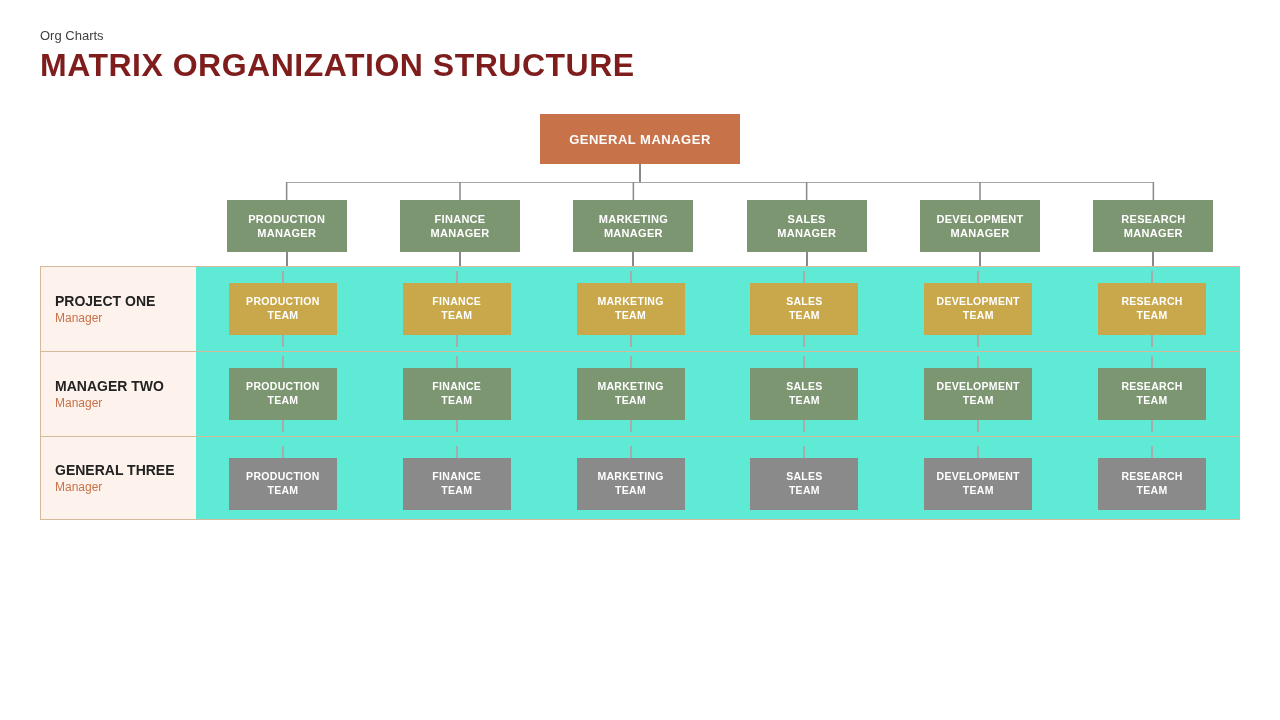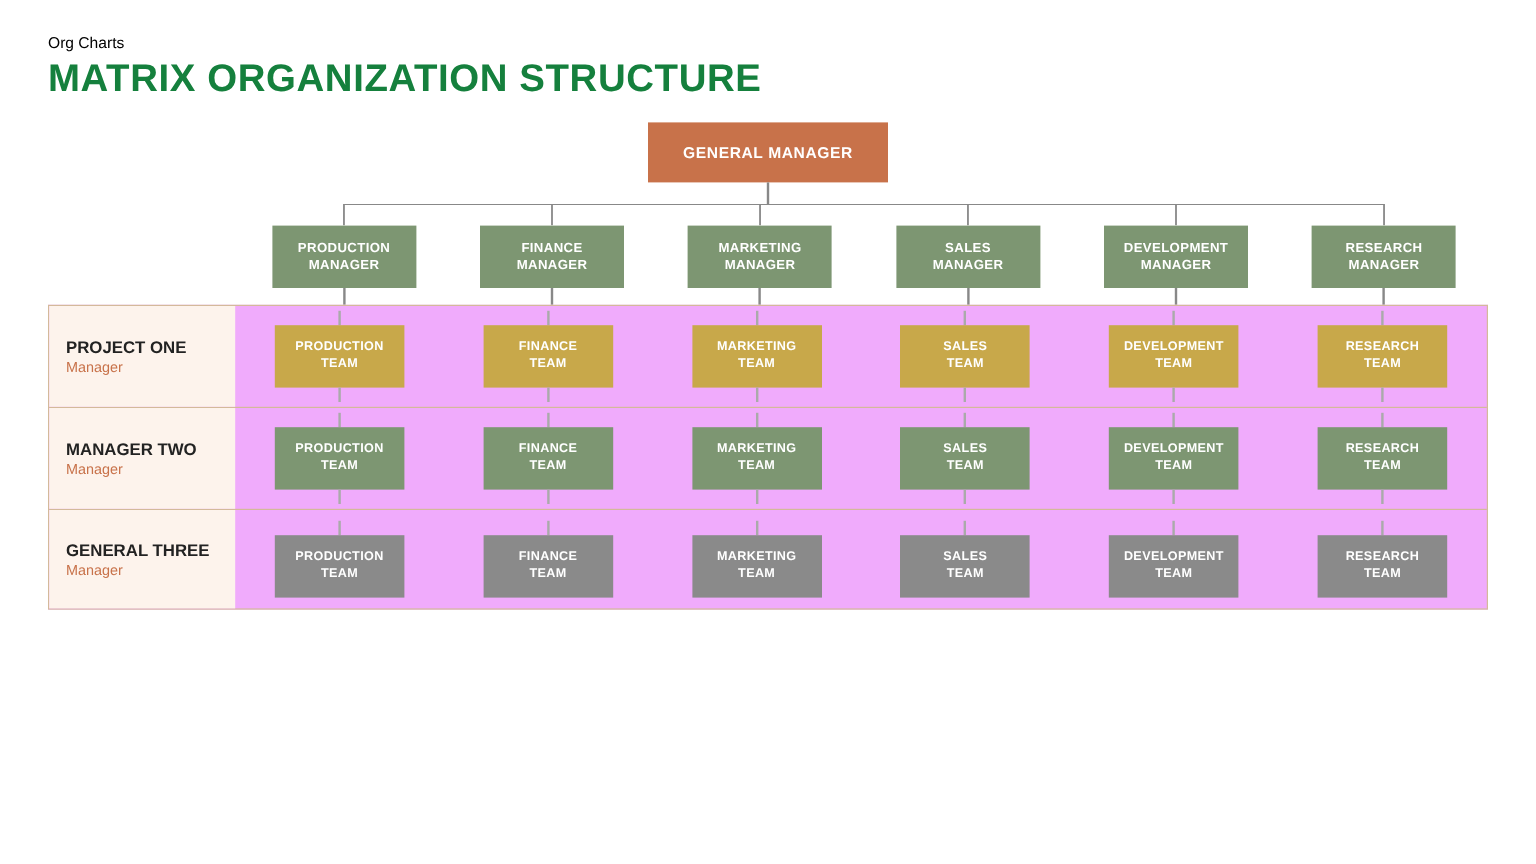--- a/index.html
+++ b/index.html
@@ -10,29 +10,29 @@
       height: 720px;
       overflow: hidden;
     }
     .page {
       width: 1280px;
       height: 720px;
       padding: 28px 40px 20px 40px;
       background: #fff;
     }
     .subtitle {
-      color: #000000;
+      color: #404040;
       font-size: 13px;
       margin-bottom: 4px;
     }
     .title {
       font-size: 32px;
       font-weight: 900;
-      color: #15803d;
-      margin-bottom: 18px;
+      color: #7f1d1d;
+      margin-bottom: 30px;
       letter-spacing: 0.5px;
     }
 
     
     .chart {
       display: flex;
       flex-direction: column;
       align-items: center;
       width: 100%;
     }
@@ -83,21 +83,21 @@
       display: flex;
       align-items: center;
       justify-content: center;
       line-height: 1.3;
     }
 
     
     .projects-area {
       width: 100%;
       border: 1.5px solid #d4b99a;
-      background: #f0abfc;
+      background: #5eead4;
       margin-top: 0;
     }
 
     .project-row {
       display: flex;
       align-items: stretch;
       border-bottom: 1.5px solid #d4b99a;
       min-height: 82px;
     }
     .project-row:last-child {

